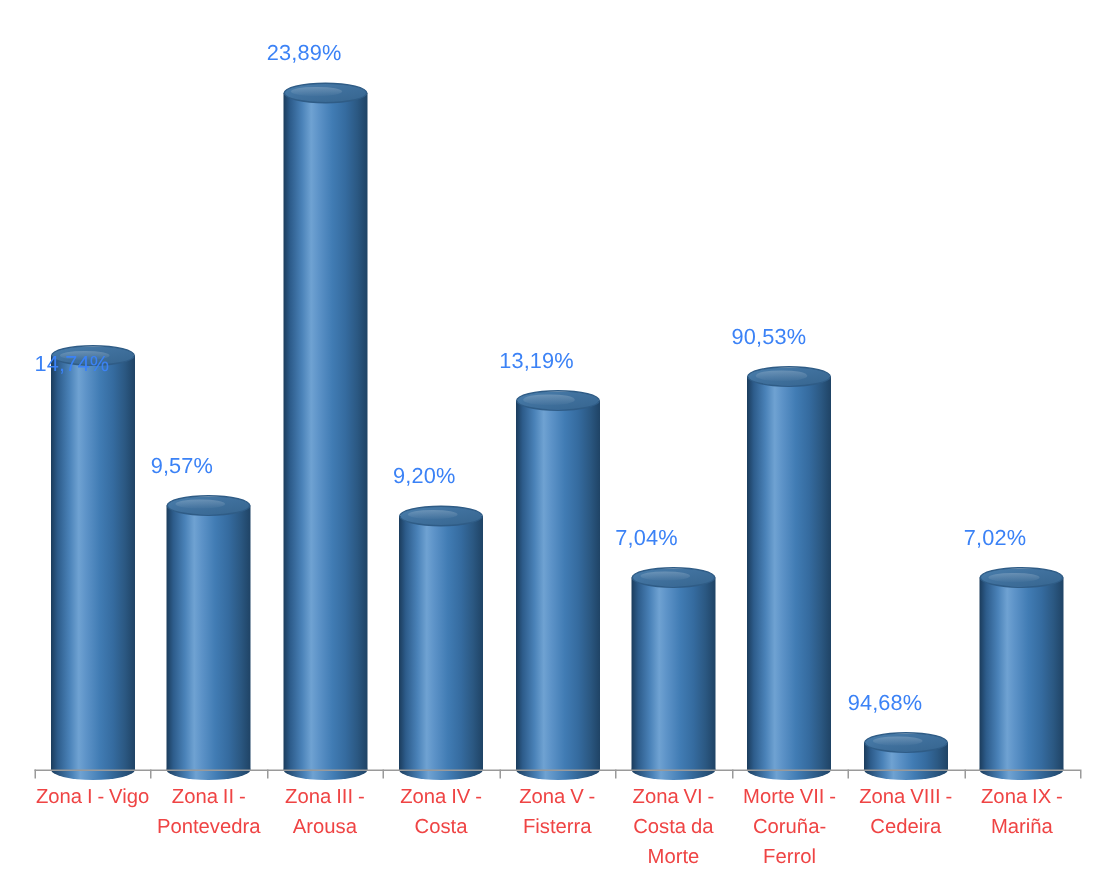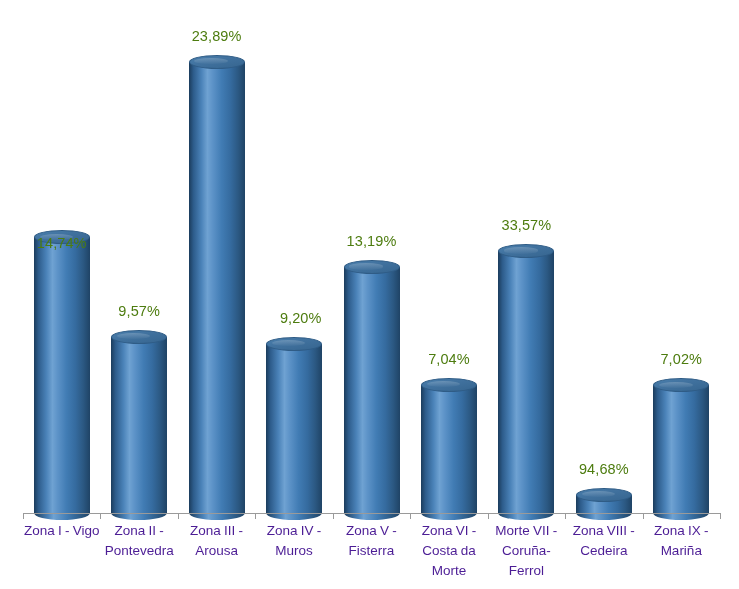--- a/index.html
+++ b/index.html
@@ -82,34 +82,33 @@
     position:absolute;
     left:9%; top:18%;
     width:62%; height:52%;
     border-radius:50%;
     background:linear-gradient(to bottom,
         rgba(255,255,255,0.20), rgba(255,255,255,0.02));
   }
   
   .value-label{
     position:absolute;
-    text-align:center;
     font-size:14.5px;
-    color:#4d7c0f;
+    color:#3b82f6;
     white-space:nowrap;
     letter-spacing:0.1px;
   }
   
   .cat-label{
     position:absolute;
     top:521px;
     text-align:center;
     font-size:13.5px;
     line-height:20px;
-    color:#4c1d95;
+    color:#ef4444;
     word-spacing:-0.5px;
   }
 </style>
 </head>
 <body>
 
 <div id="chart-root">
 
   <div id="plot-area"></div>
 
@@ -162,21 +161,21 @@
         </div>
       </div>
       <div class="value-label" style="left: 410.222px; width: 77.4444px; top: 351.035px;">7,04%</div>
       <div class="bar-group" style="left: 498.389px; width: 56px; height: 268.78px; top: 244.22px; position: absolute;">
         <div class="cylinder" style="height: 268.78px;">
           <div class="cyl-bottom"></div>
           <div class="cyl-body"></div>
           <div class="cyl-top"></div>
         </div>
       </div>
-      <div class="value-label" style="left: 487.667px; width: 77.4444px; top: 217.22px;">33,57%</div>
+      <div class="value-label" style="left: 487.667px; width: 77.4444px; top: 217.22px;">90,53%</div>
       <div class="bar-group" style="left: 575.833px; width: 56px; height: 25.4977px; top: 487.502px; position: absolute;">
         <div class="cylinder" style="height: 25.4977px;">
           <div class="cyl-bottom"></div>
           <div class="cyl-body"></div>
           <div class="cyl-top"></div>
         </div>
       </div>
       <div class="value-label" style="left: 565.111px; width: 77.4444px; top: 460.502px;">94,68%</div>
       <div class="bar-group" style="left: 653.278px; width: 56px; height: 134.582px; top: 378.418px; position: absolute;">
         <div class="cylinder" style="height: 134.582px;">
@@ -209,21 +208,21 @@
       <div class="cat-label" style="left: 100.444px; width: 77.4444px;">
         <div>Zona II -</div>
         <div>Pontevedra</div>
       </div>
       <div class="cat-label" style="left: 177.889px; width: 77.4444px;">
         <div>Zona III -</div>
         <div>Arousa</div>
       </div>
       <div class="cat-label" style="left: 255.333px; width: 77.4444px;">
         <div>Zona IV -</div>
-        <div>Muros</div>
+        <div>Costa</div>
       </div>
       <div class="cat-label" style="left: 332.778px; width: 77.4444px;">
         <div>Zona V -</div>
         <div>Fisterra</div>
       </div>
       <div class="cat-label" style="left: 410.222px; width: 77.4444px;">
         <div>Zona VI -</div>
         <div>Costa da</div>
         <div>Morte</div>
       </div>

